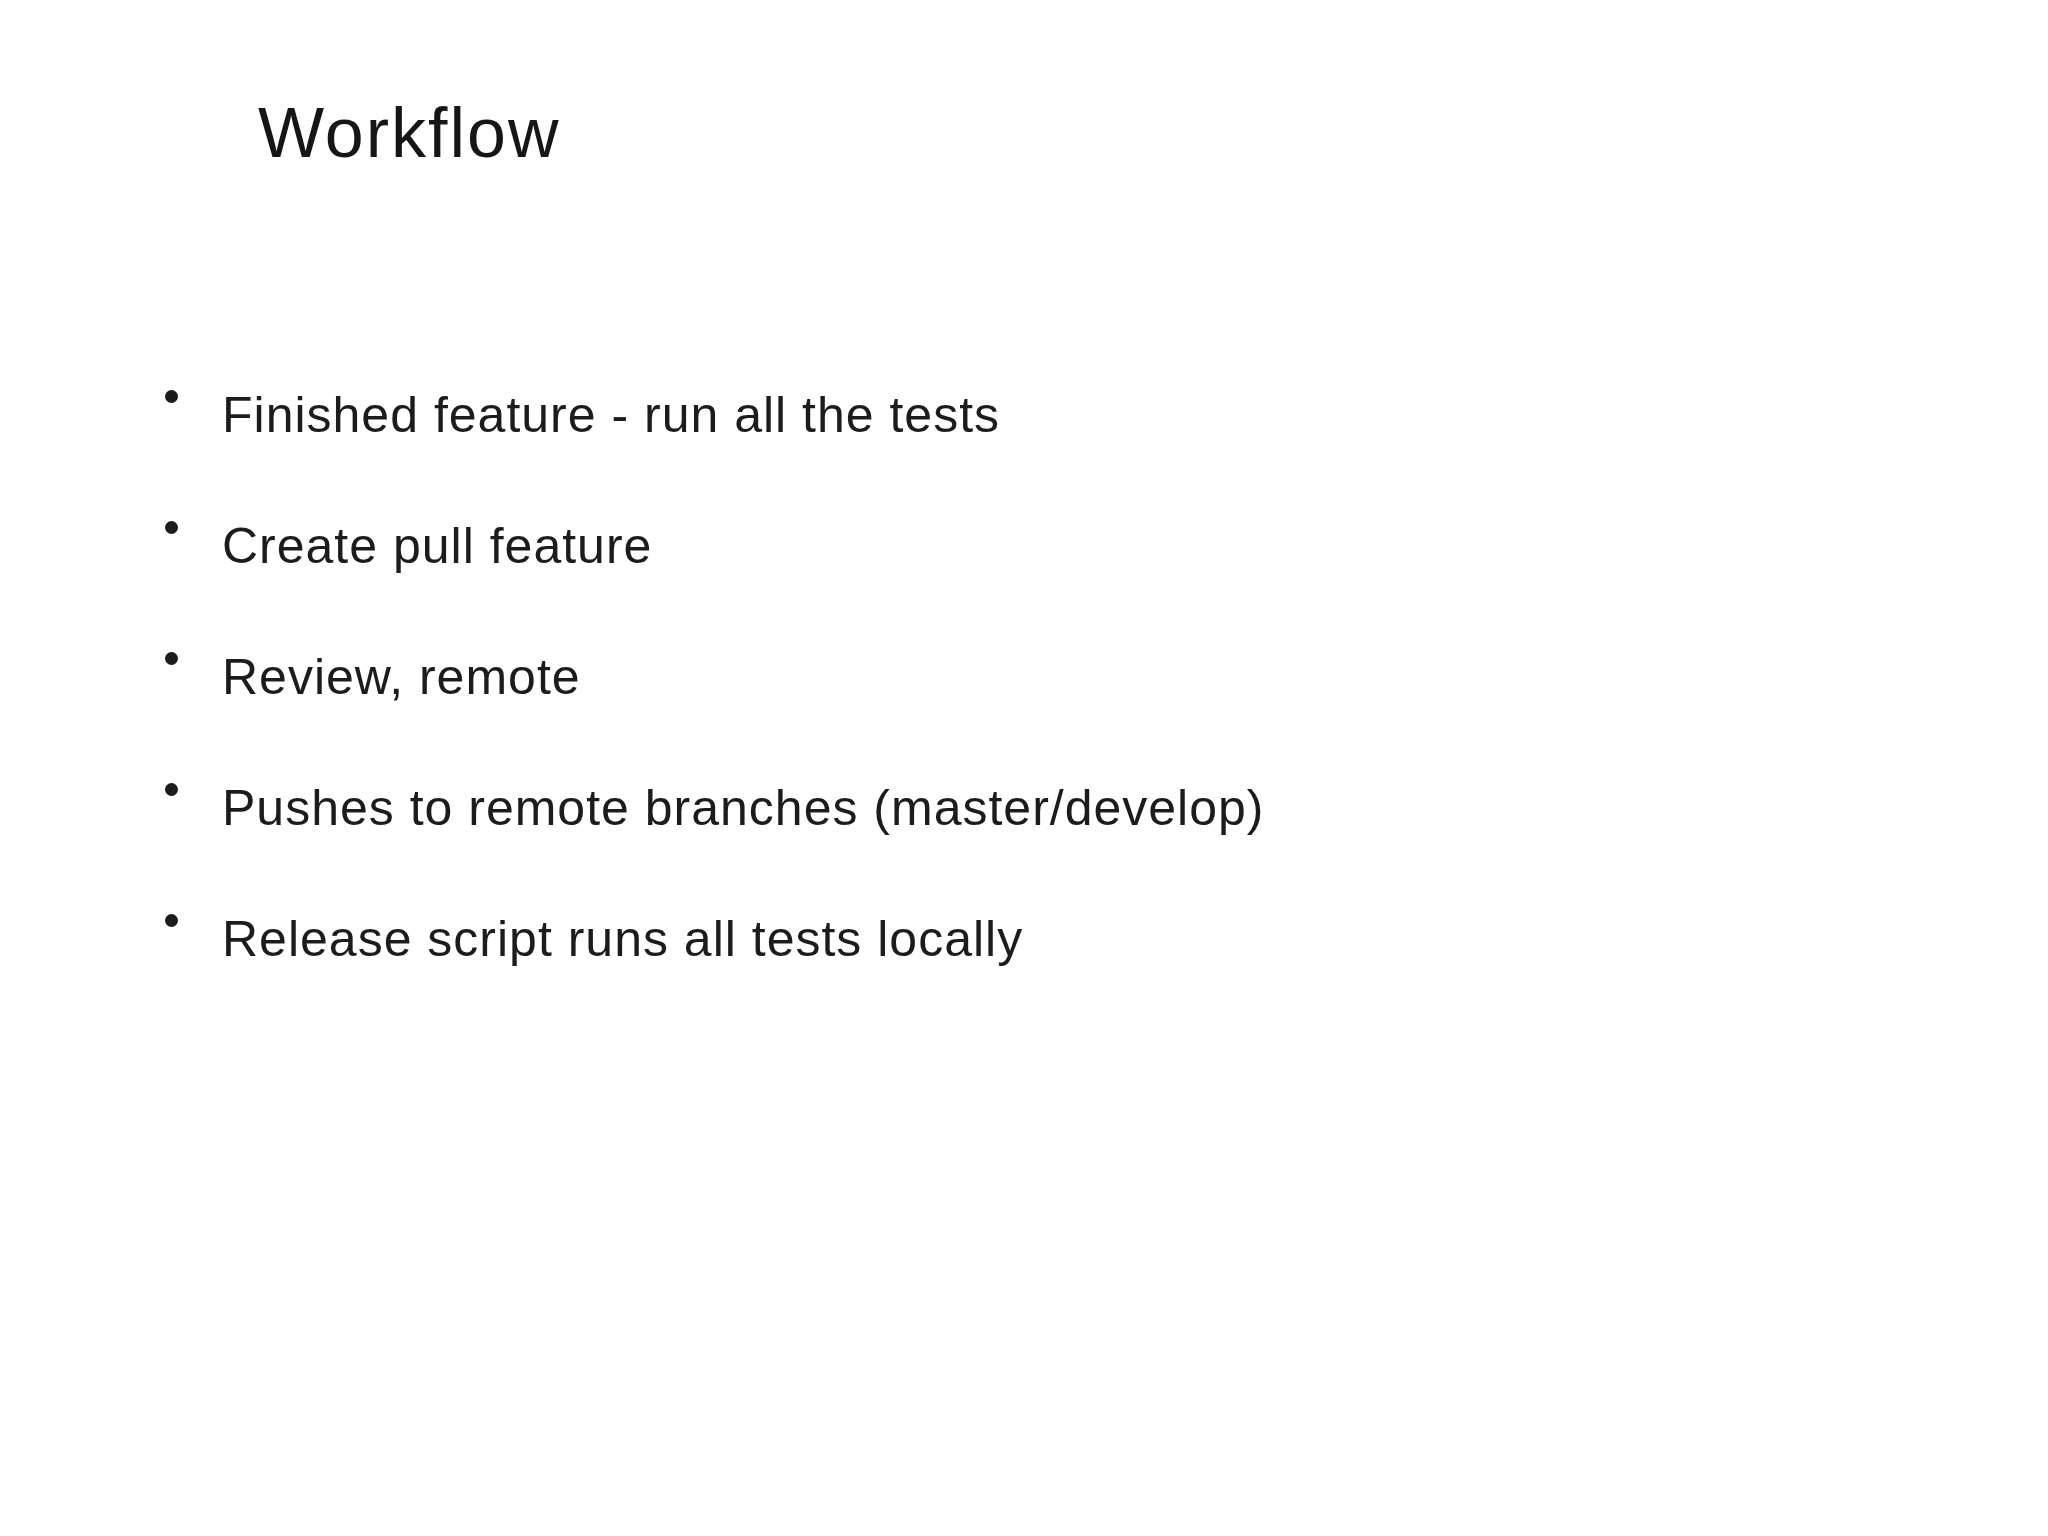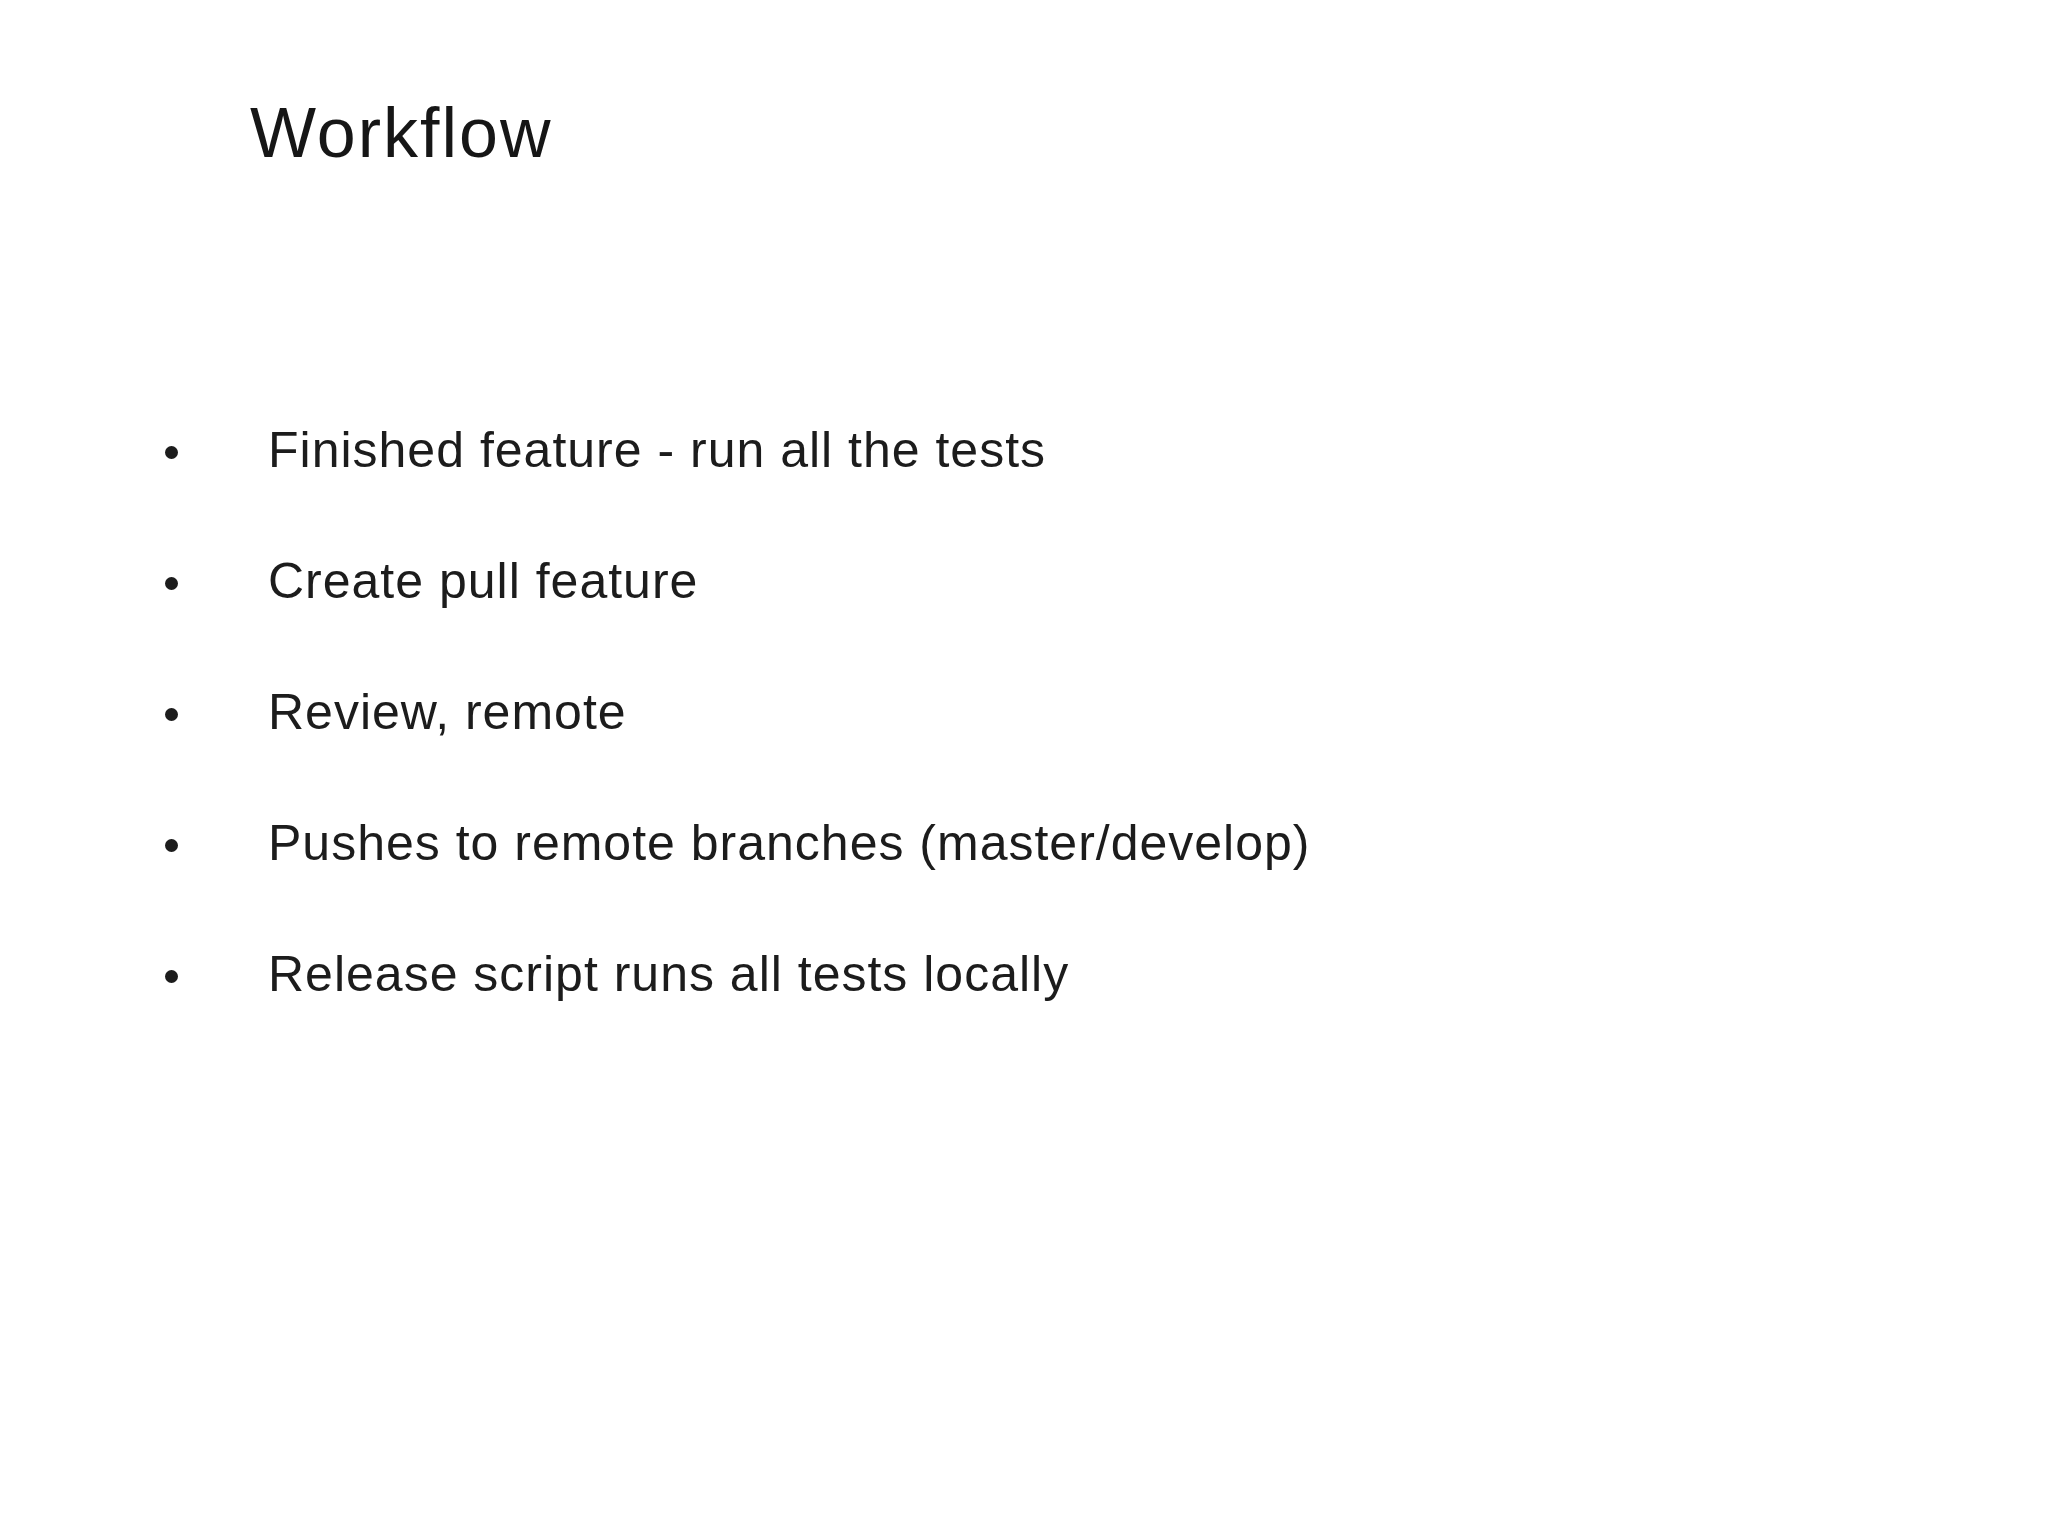--- a/index.html
+++ b/index.html
@@ -11,42 +11,40 @@
     position: relative;
     width: 2048px;
     height: 1536px;
     background: #ffffff;
     overflow: hidden;
     font-family: "Liberation Sans", sans-serif;
     color: #1c1c1c;
   }
   .slide-title {
     position: absolute;
-    left: 250px;
+    left: 258px;
     top: 98px;
     font-size: 70px;
     font-weight: 400;
     letter-spacing: 2px;
     line-height: 1;
     color: #161616;
     white-space: nowrap;
   }
   .bullet-list {
     position: absolute;
     left: 165px;
     top: 384px;
     margin: 0;
     padding: 0;
     list-style: none;
   }
   .bullet-item {
     height: 131px;
     display: flex;
-    align-items: center;
-    gap: 46px;
   }
   .bullet-dot {
     flex: 0 0 auto;
     width: 13px;
     height: 13px;
     border-radius: 50%;
     background: #1c1c1c;
     margin-right: 44px;
     margin-top: 6px; 
   }

